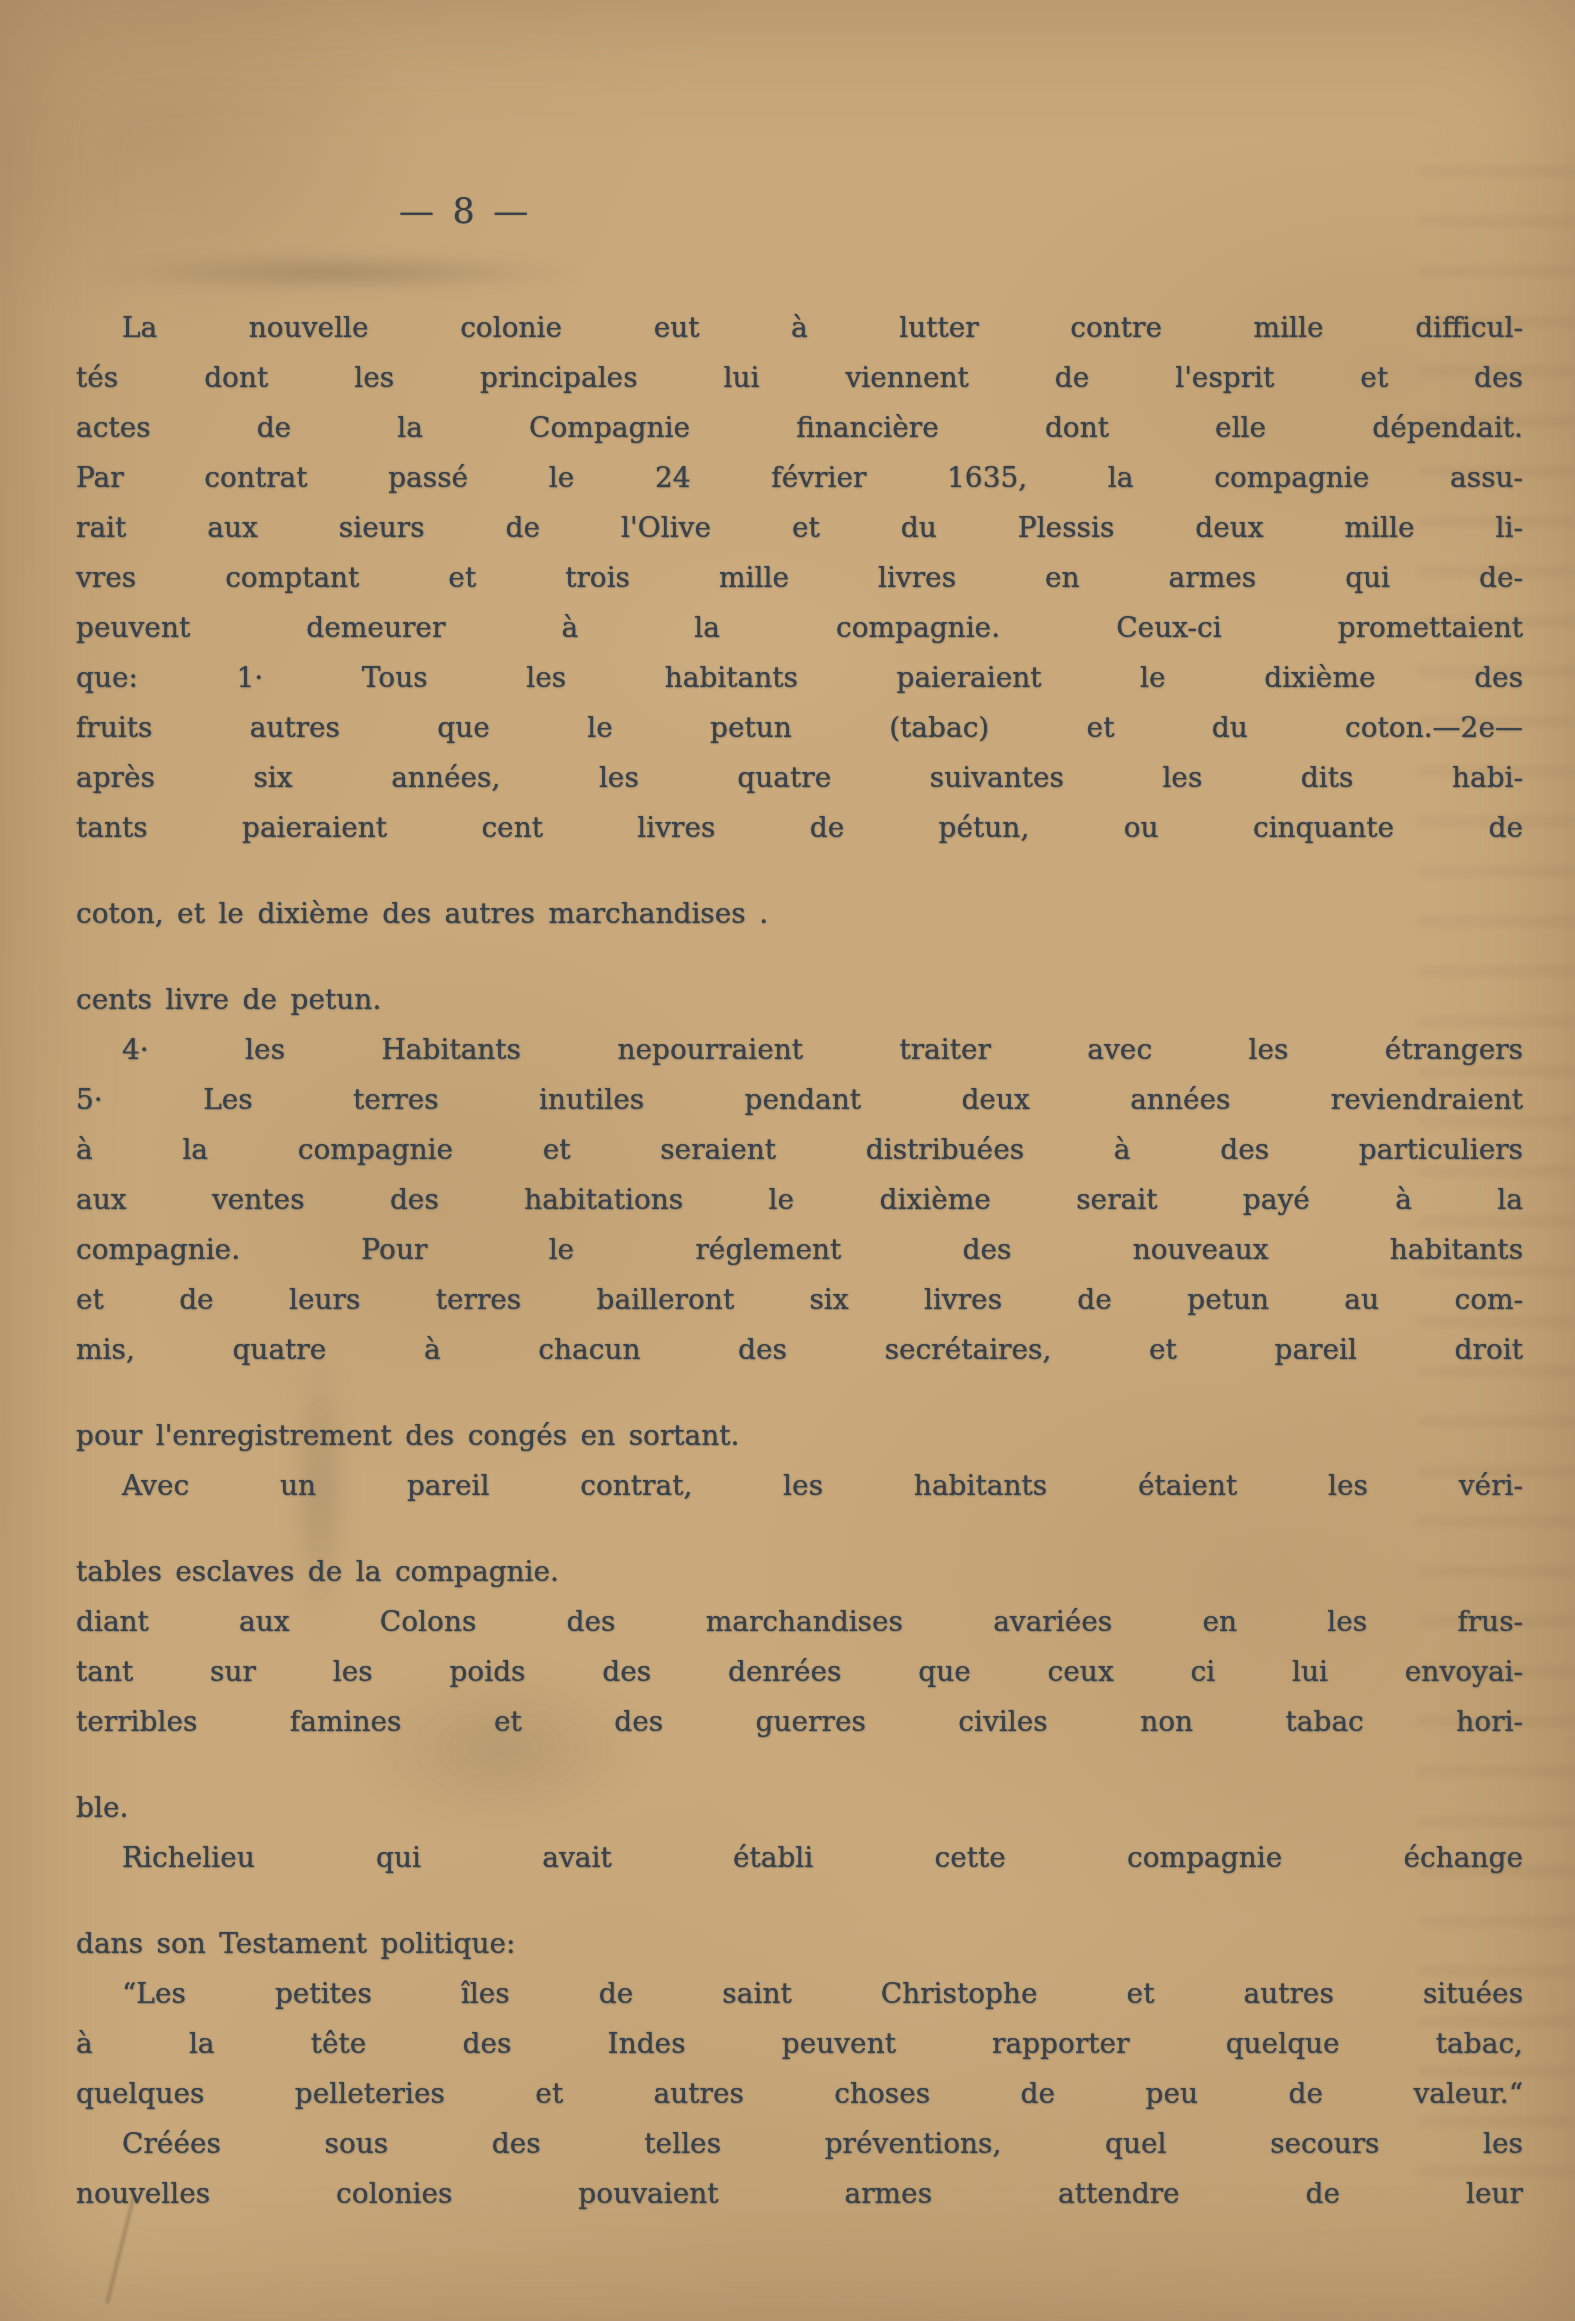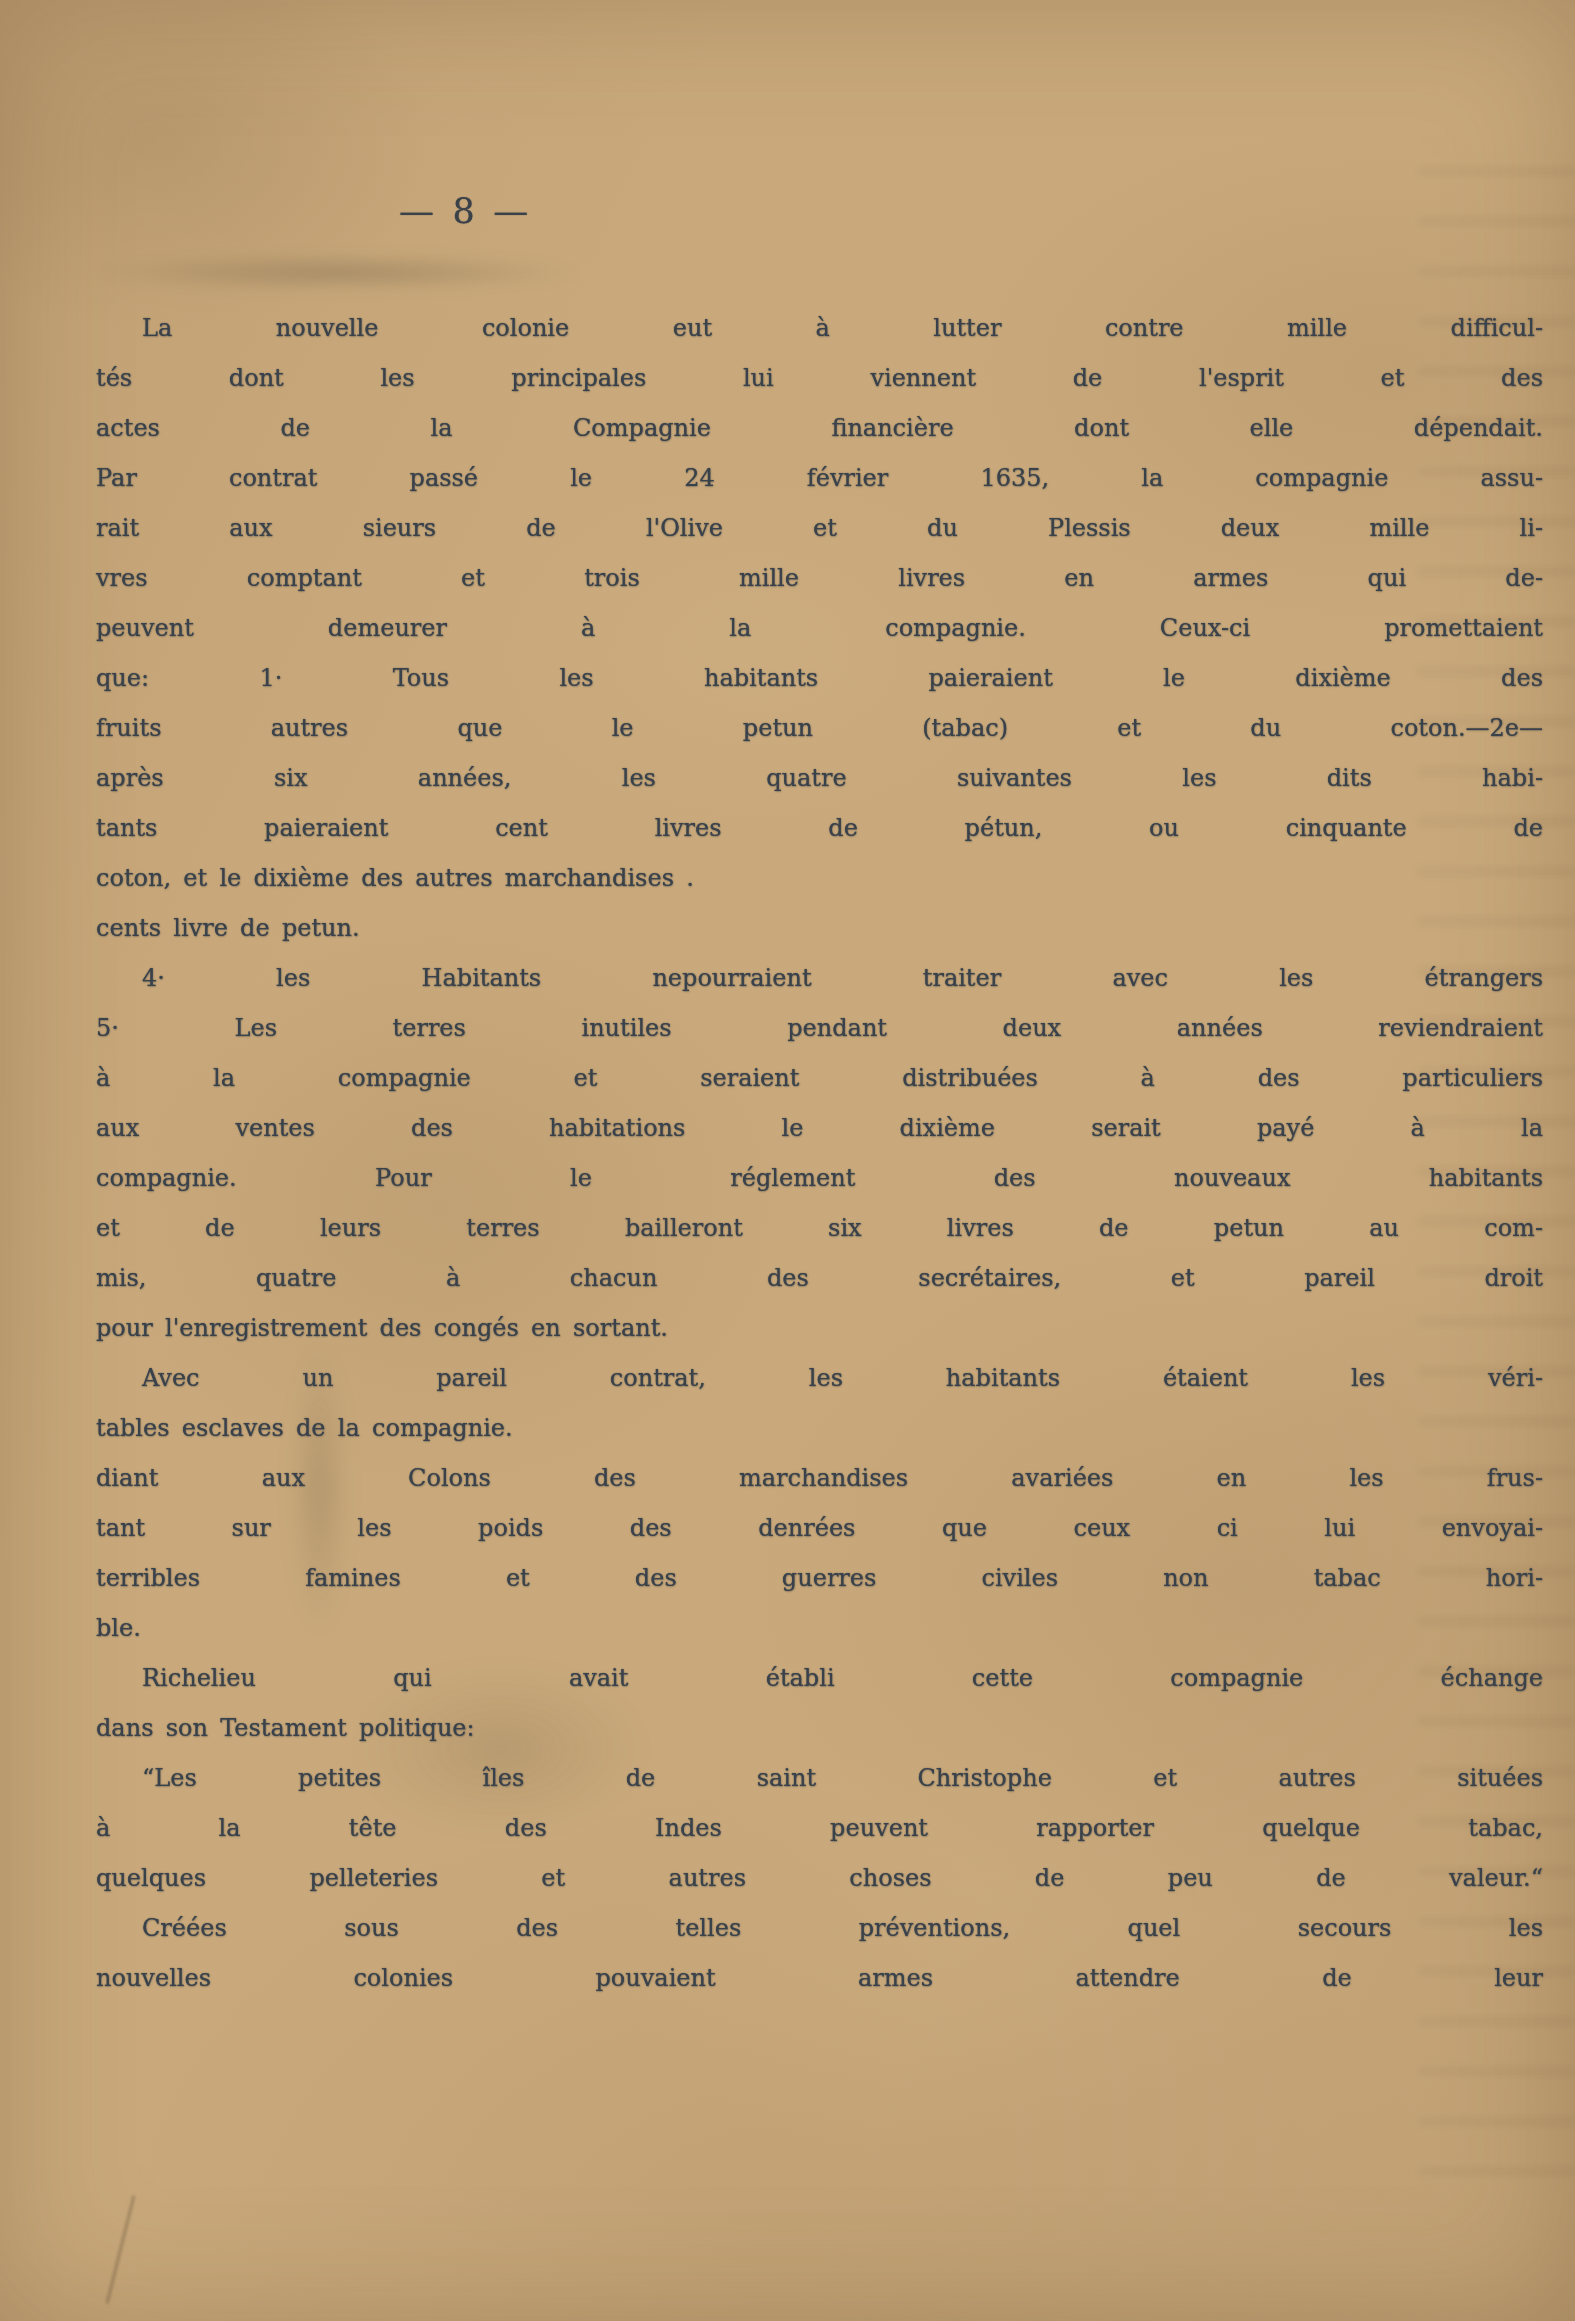--- a/index.html
+++ b/index.html
@@ -55,34 +55,34 @@
     top: 191px;
     left: 399px;
     font-size: 35px;
     letter-spacing: 3.7px;
     color: #3a4149;
     text-shadow: 0 0 1.1px rgba(58,65,73,0.85);
     white-space: nowrap;
   }
   .text-block {
     position: absolute;
-    left: 96px;
+    left: 76px;
     top: 303px;
     width: 1447px;
-    font-size: 24px;
+    font-size: 28px;
     line-height: 50px;
     word-spacing: 4.6px;
     text-shadow: 0 0 1.2px rgba(57,63,70,0.85), 0.6px 0.7px 1.5px rgba(57,63,70,0.30);
   }
   .line {
     text-align: justify;
     text-align-last: justify;
     white-space: normal;
   }
-  .line.short { text-align-last: left; }
+  .line.short { text-align-last: left; margin-top: 36px; }
   .line.indent { text-indent: 46px; }
 </style>
 </head>
 <body>
 
 <div class="page">
   <div class="smudge-top"></div>
   <div class="smudge-mid"></div>
   <div class="smudge-low"></div>
   <div class="edge-bleed"></div>

